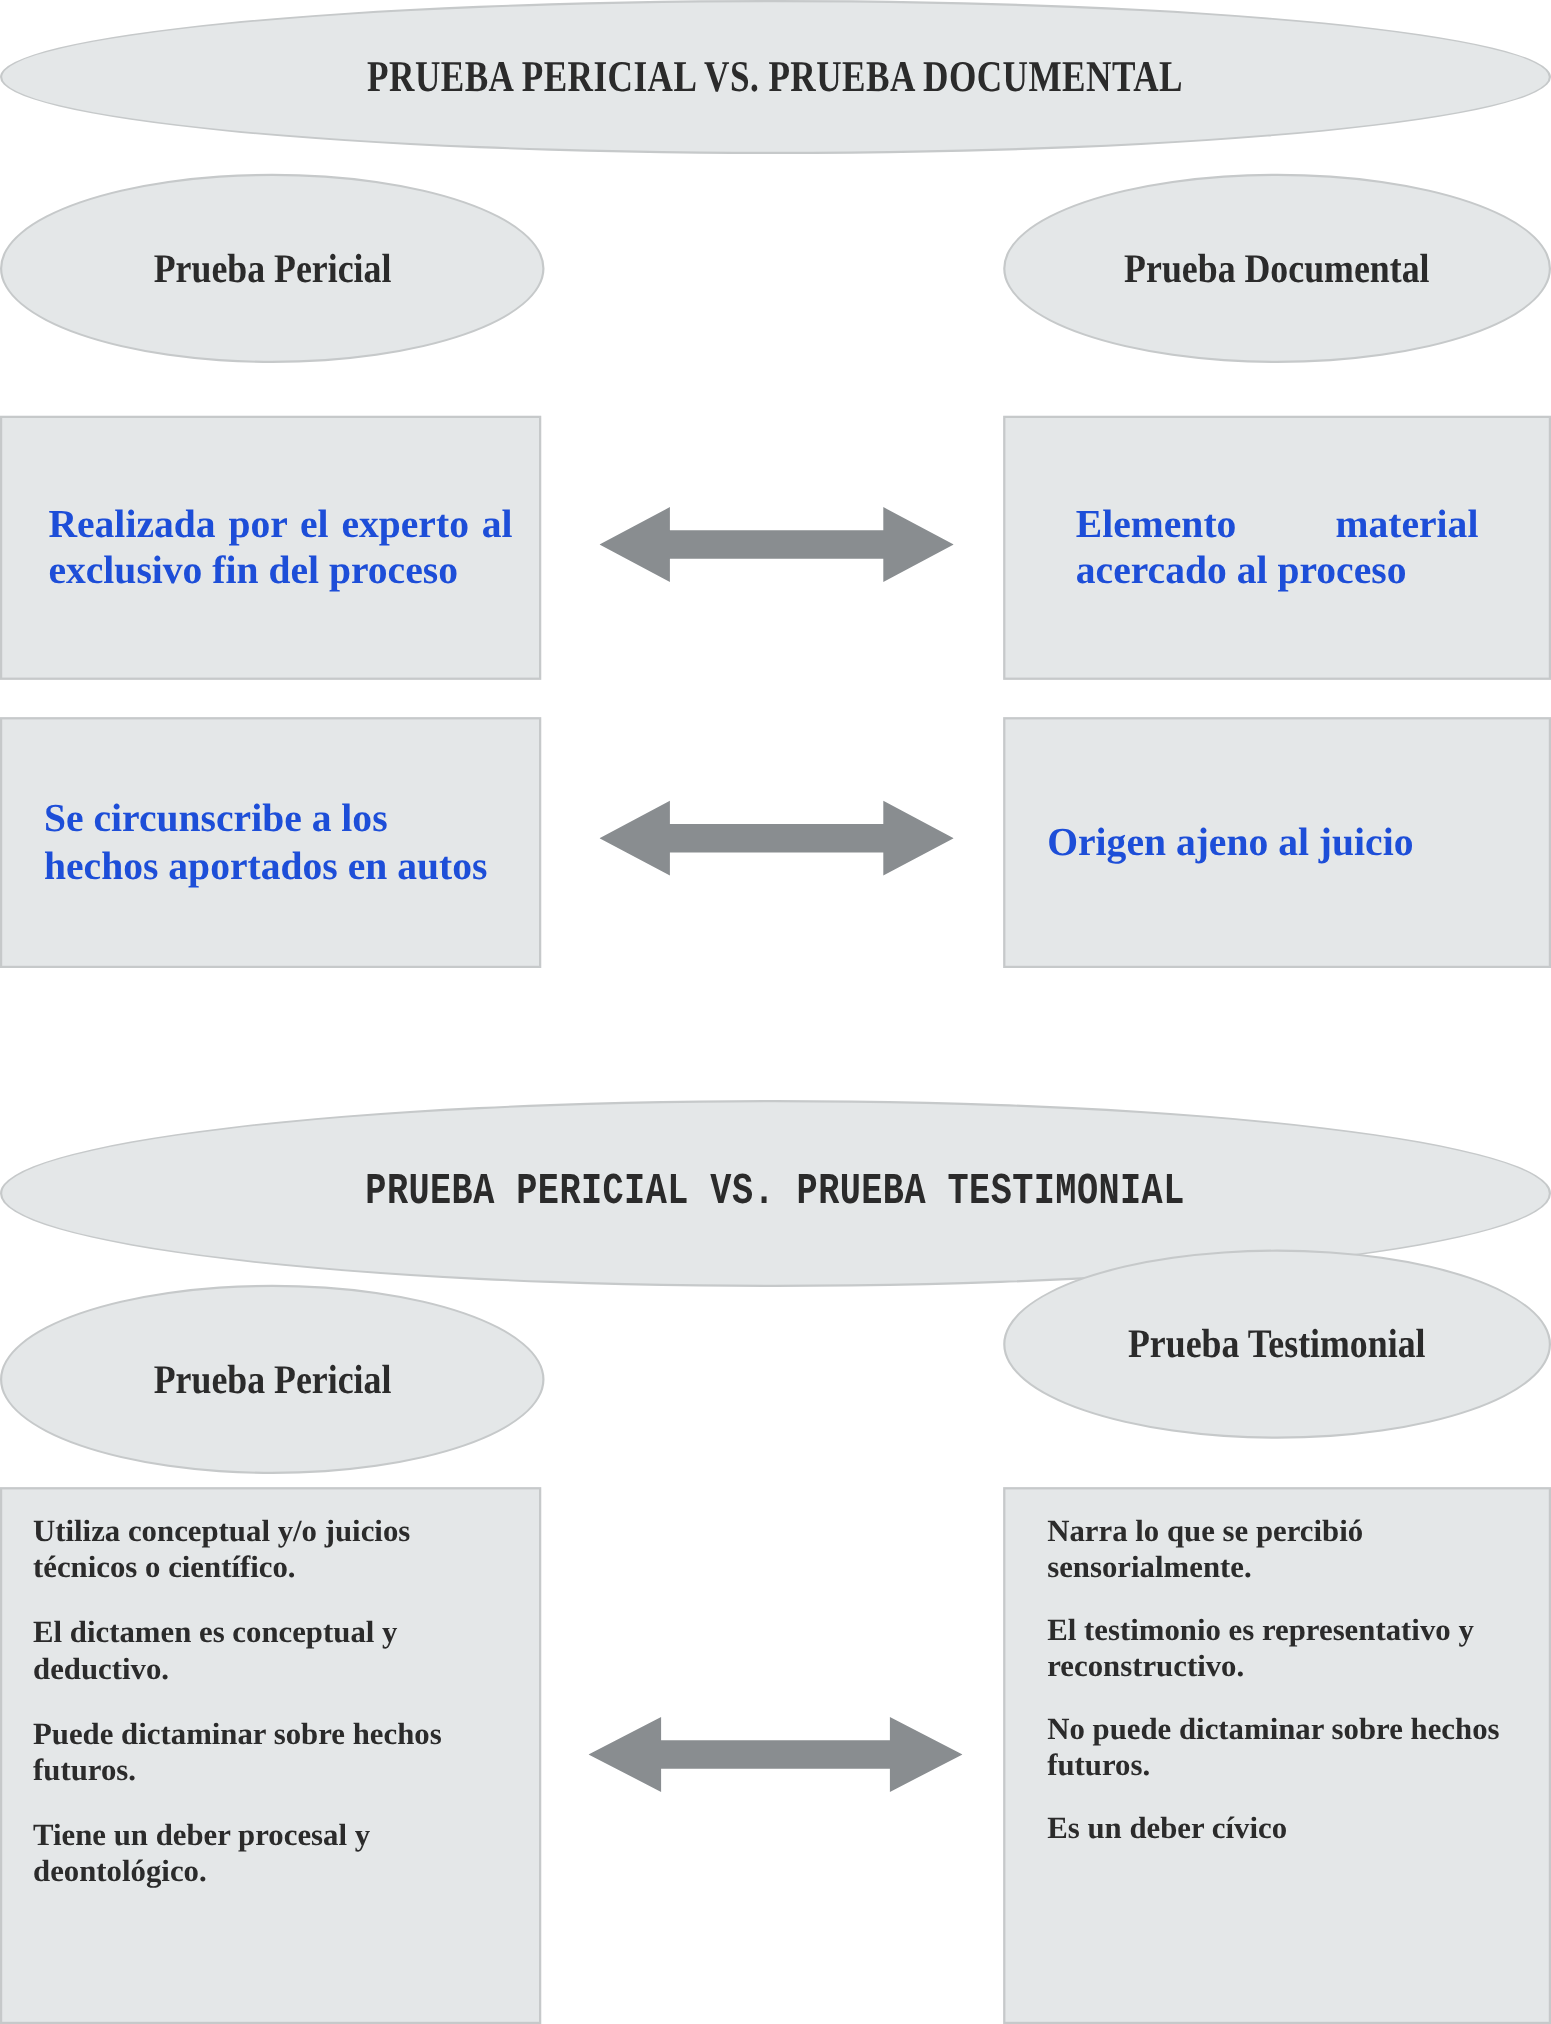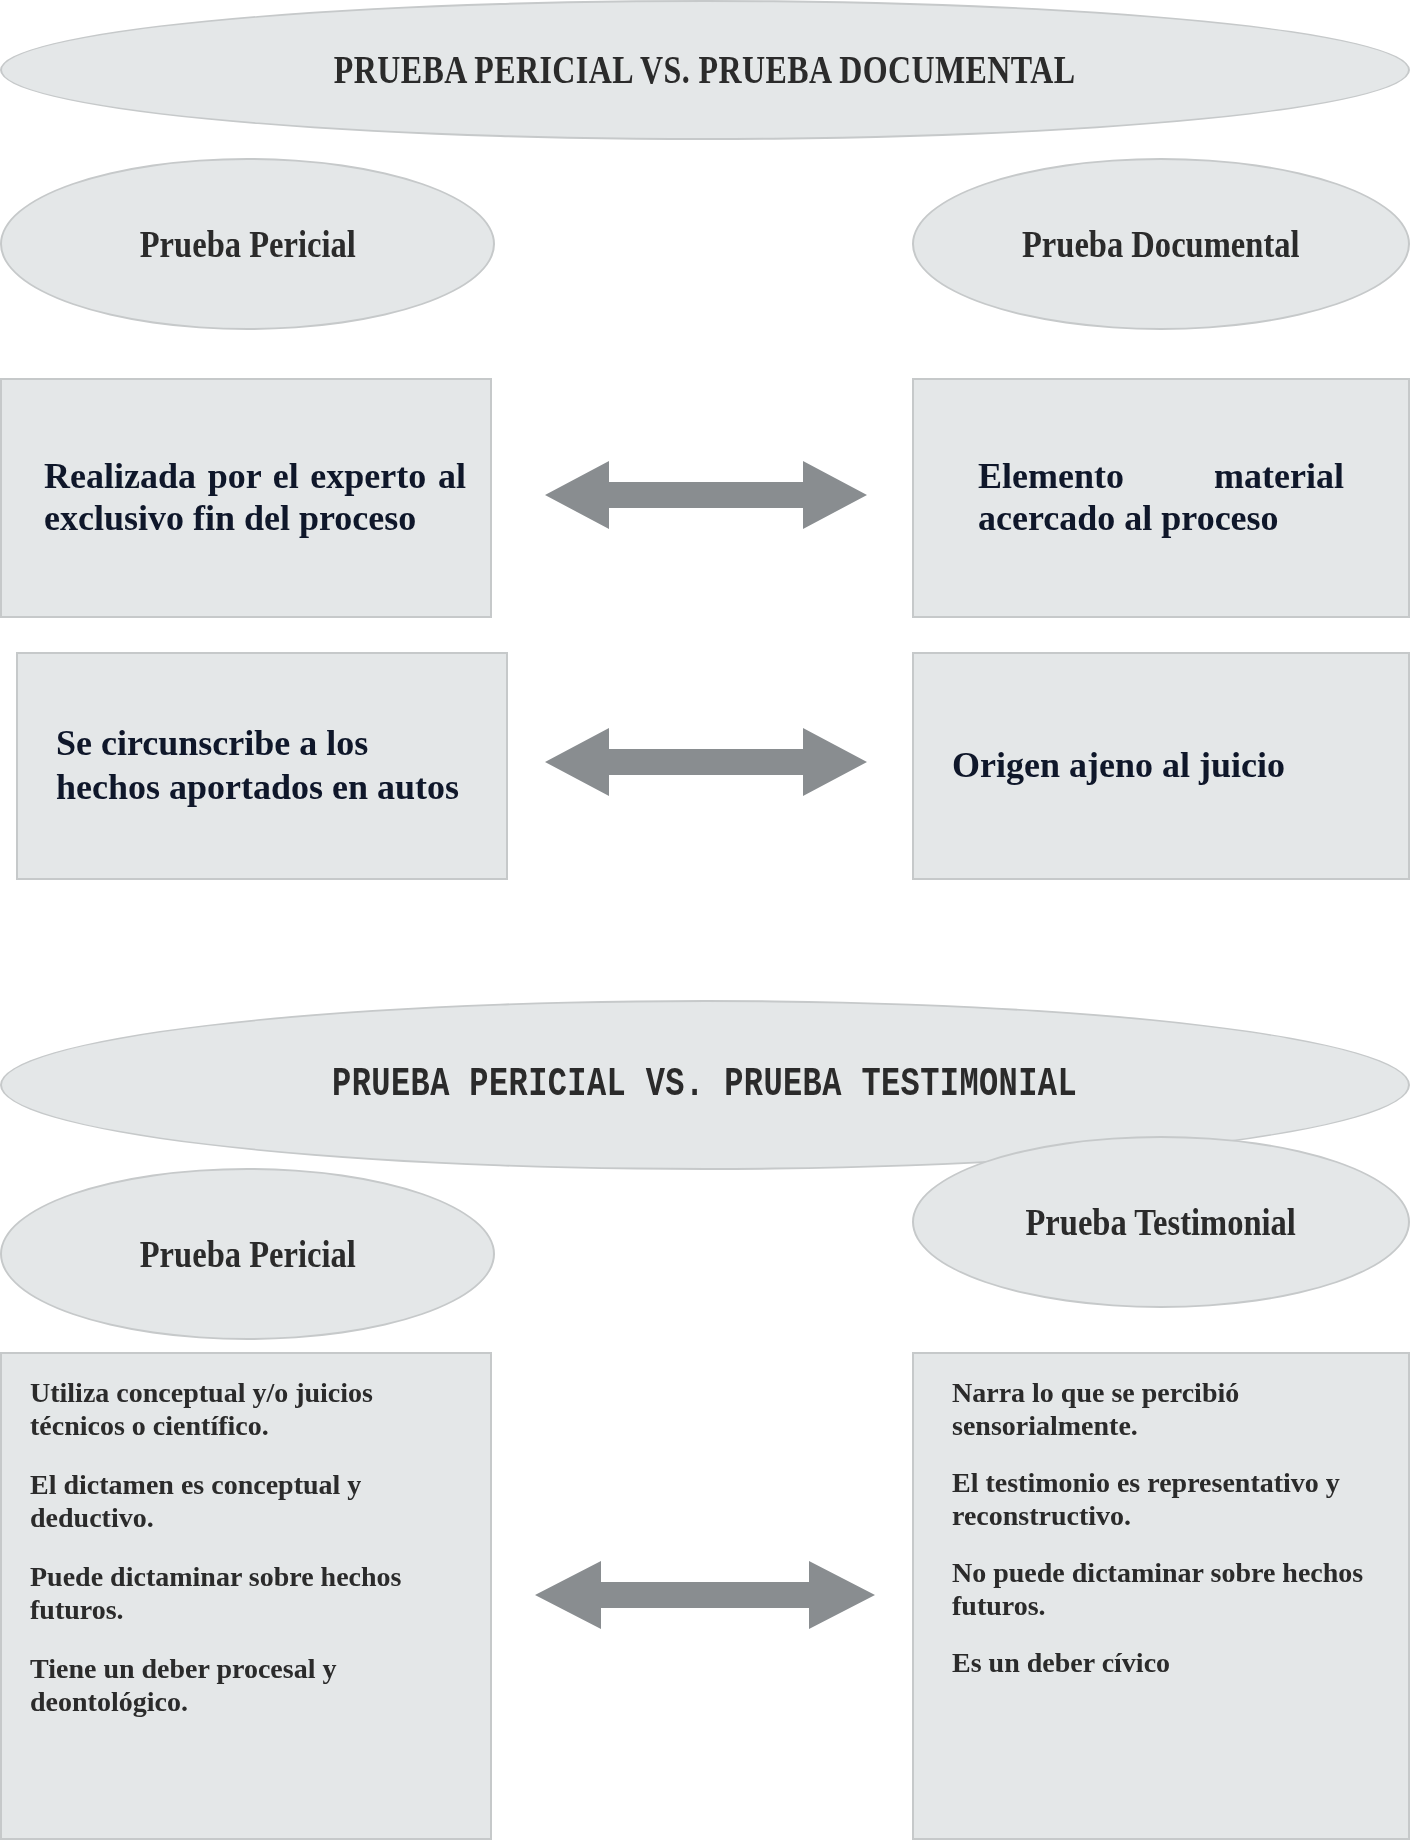--- a/index.html
+++ b/index.html
@@ -61,28 +61,28 @@
     position:absolute;
     background:#e4e7e8;
     border:2px solid #c6c9ca;
     box-sizing:border-box;
     display:flex;
     flex-direction:column;
     justify-content:center;
   }
   .box .para{
     font-weight:bold;
-    color:#0f172a;
+    color:#1d4ed8;
   }
 
   
   #box-1a{left:0px;top:378px;width:492px;height:240px;padding:0 16px;}
   #box-1b{left:912px;top:378px;width:498px;height:240px;padding:0 64px;}
   
-  #box-2a{left:16px;top:652px;width:492px;height:228px;padding:0 38px;}
+  #box-2a{left:0px;top:652px;width:492px;height:228px;padding:0 38px;}
   #box-2b{left:912px;top:652px;width:498px;height:228px;padding:0 38px;}
 
   .just-text{
     font-size:36px;line-height:1.16;
     text-align:justify;
     text-align-last:left;
     hyphens:none;
   }
   #box-1a .just-text{padding-left:26px;padding-right:8px;}
   .left-text{font-size:36px;line-height:1.22;text-align:left;}

